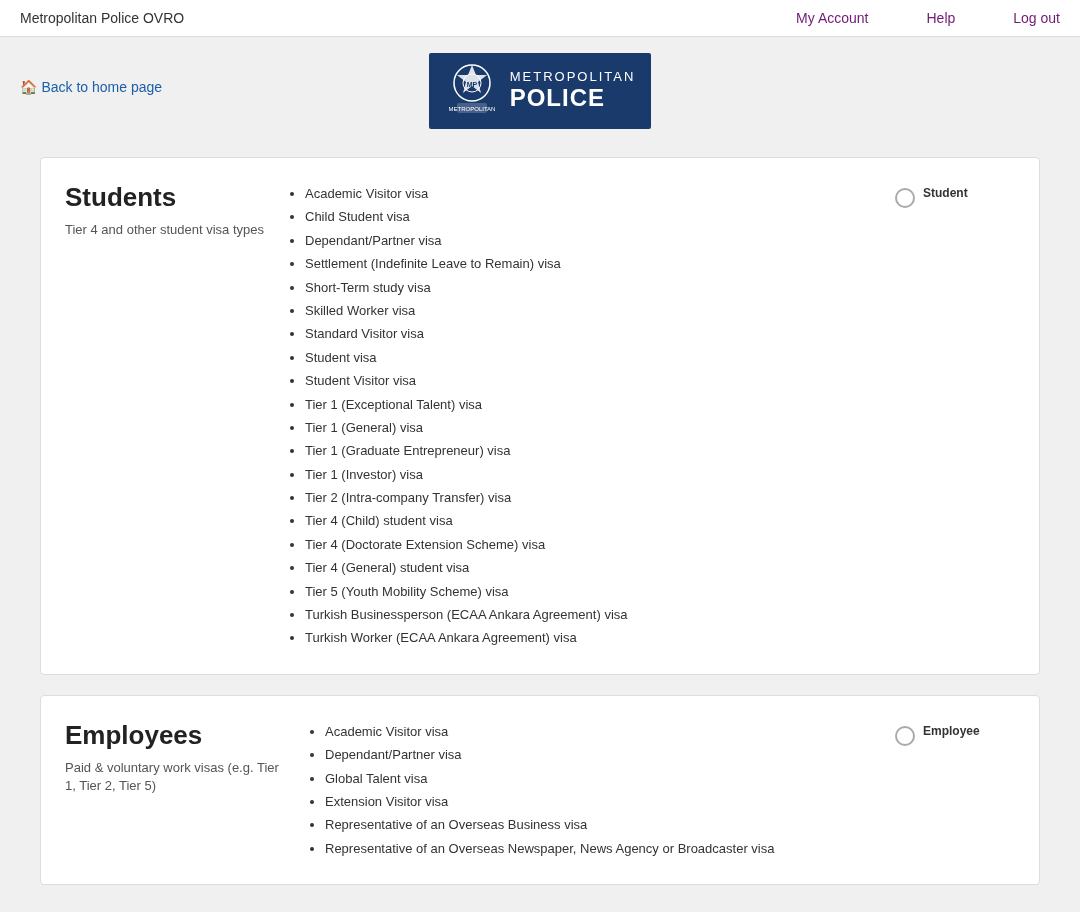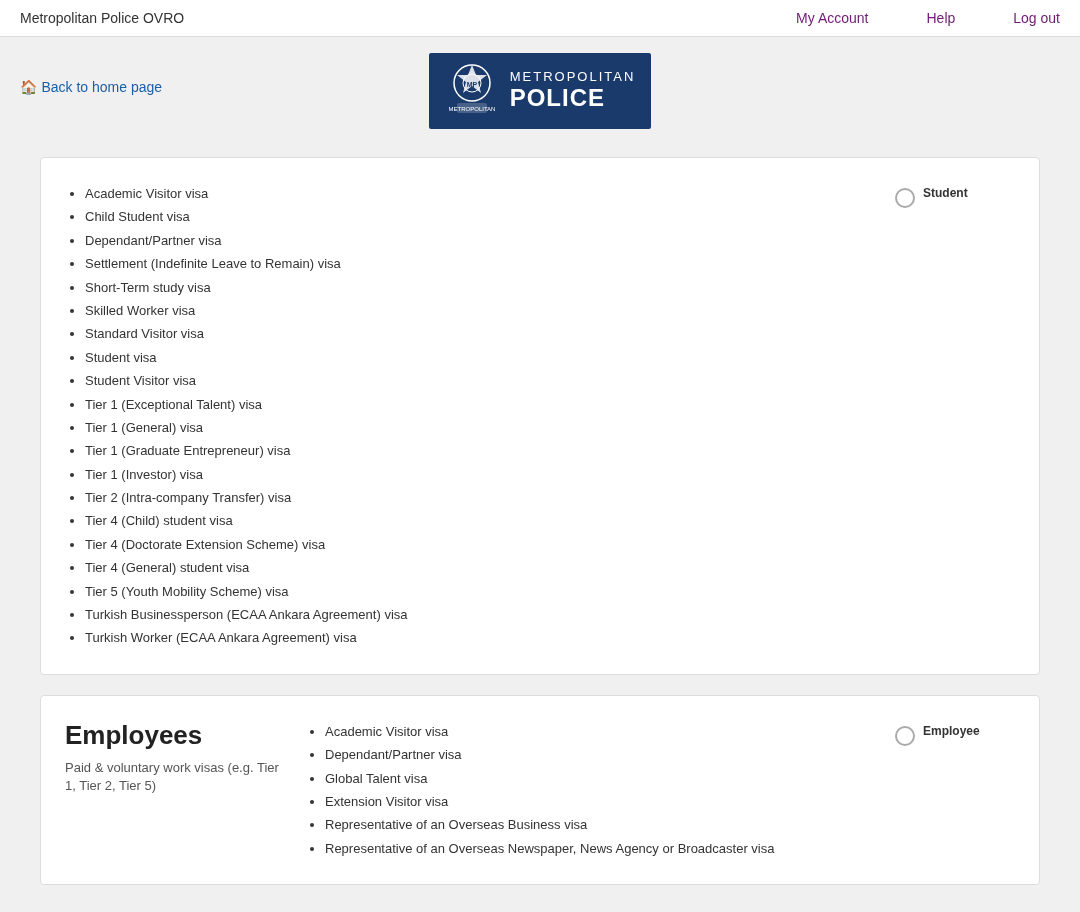--- a/index.html
+++ b/index.html
@@ -225,20 +225,24 @@
       <span class="logo-text-top">METROPOLITAN</span>
       <span class="logo-text-main">POLICE</span>
     </div>
   </div>
 </div>
 
 <div class="main-content">
 
   <div id="cards-container">
       <div class="card">
+        <div class="card-left">
+          <div class="card-title">Students</div>
+          <div class="card-subtitle">Tier 4 and other student visa types</div>
+        </div>
         <div class="card-middle">
           <ul class="visa-list">
             <li>Academic Visitor visa</li>
             <li>Child Student visa</li>
             <li>Dependant/Partner visa</li>
             <li>Settlement (Indefinite Leave to Remain) visa</li>
             <li>Short-Term study visa</li>
             <li>Skilled Worker visa</li>
             <li>Standard Visitor visa</li>
             <li>Student visa</li>

